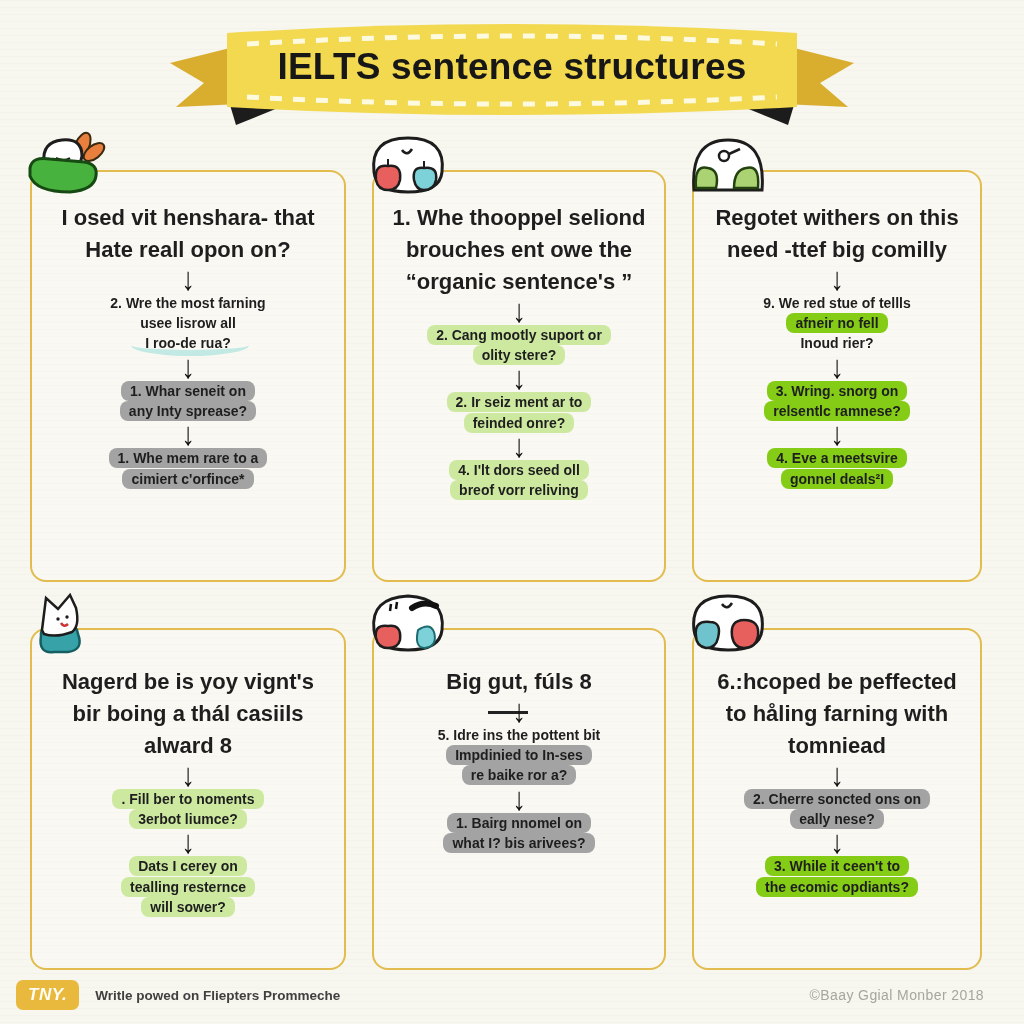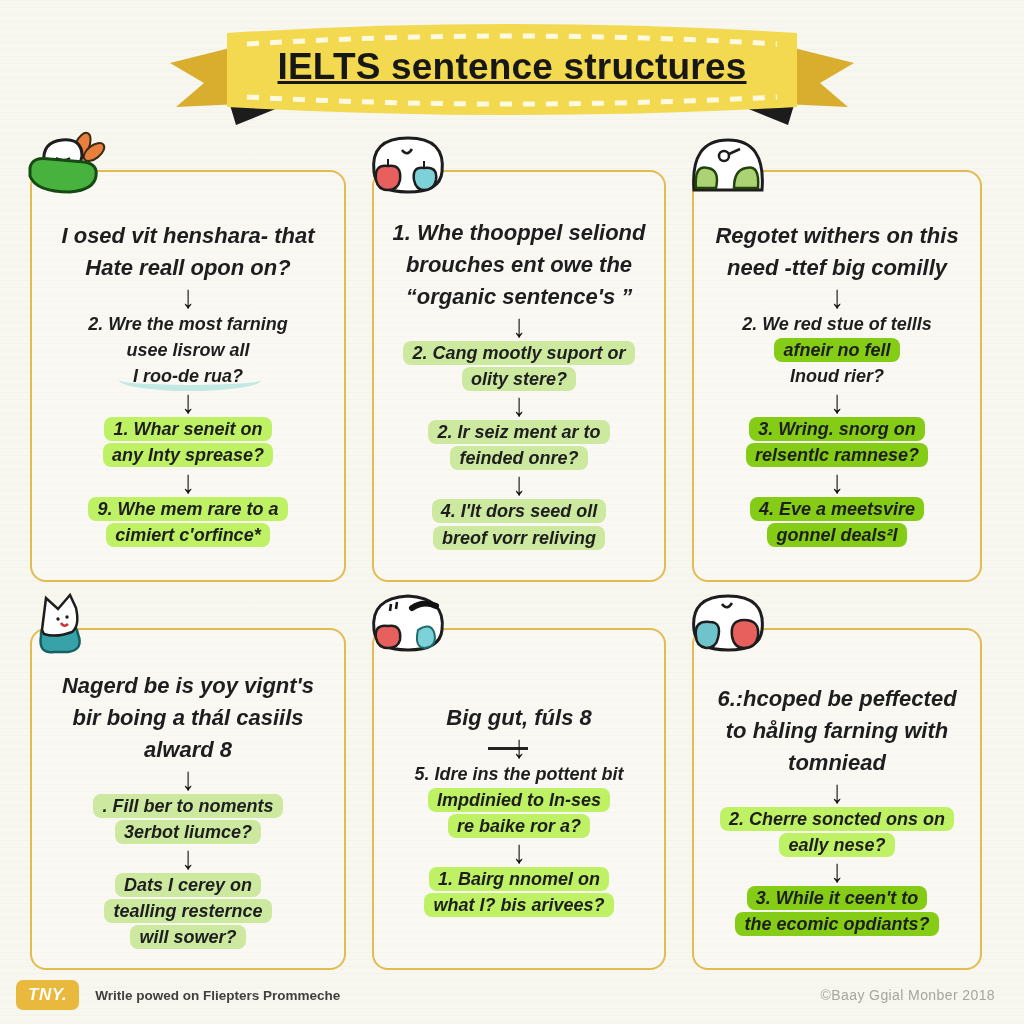--- a/index.html
+++ b/index.html
@@ -8,52 +8,52 @@
     background:#f7f6ef;
     background-image:repeating-linear-gradient(to bottom, rgba(0,0,0,0.015) 0 1px, transparent 1px 7px);
     font-family:"Liberation Sans","DejaVu Sans",sans-serif;
     color:#1f1f1f;
   }
   
   .banner{position:relative;width:700px;height:120px;margin:10px auto 0;}
   .banner svg{position:absolute;inset:0;width:100%;height:100%;}
   .banner-title{
     position:absolute;left:60px;right:60px;top:36px;margin:0;text-align:center;
-    font-size:37px;font-weight:800;color:#171717;letter-spacing:0.2px;text-decoration:underline;
+    font-size:37px;font-weight:800;color:#171717;letter-spacing:0.2px;
   }
   
   .grid{
     position:relative;margin:40px 24px 0 30px;
     display:grid;grid-template-columns:316px 294px 290px;
     grid-template-rows:412px 342px;column-gap:26px;row-gap:46px;
   }
   .card{position:relative;border:2px solid #e2bc4e;border-radius:16px;background:rgba(255,255,255,0.25);}
   .card-icon{position:absolute;top:-44px;left:-12px;width:92px;height:78px;pointer-events:none;}
   .card-icon svg{width:100%;height:100%;}
   .card-body{
     height:100%;box-sizing:border-box;display:flex;flex-direction:column;
-    align-items:center;justify-content:center;padding:30px 6px 14px;font-style:italic;
+    align-items:center;justify-content:flex-start;padding:30px 6px 14px;
   }
   .r2 .card-body{padding-top:36px;}
-  .step{text-align:center;font-size:18px;line-height:1.45;font-weight:700;color:#1e1e1e;}
+  .step{text-align:center;font-size:14px;line-height:1.45;font-weight:700;color:#1e1e1e;}
   .card-body > .step:first-child{font-size:22px;}
   .arrow{font-size:27px;font-weight:900;line-height:1;color:#101010;transform:scaleY(1.2);}
   .line{display:inline;}
   .hl-teal,.hl-green,.hl-orange{padding:2px 9px;border-radius:8px;}
-  .hl-teal{background:#bef264;}
+  .hl-teal{background:#a3a3a3;}
   .hl-green{background:#cde9a0;}
   .hl-orange{background:#84cc16;}
   .hl-underline{border-bottom:3px solid #222;padding-bottom:17px;}
   .hl-swoosh{position:relative;}
   .hl-swoosh::after{
     content:"";position:absolute;left:-14px;right:-18px;bottom:-5px;height:16px;
     border-bottom:6px solid #b9e7e1;border-radius:50%;opacity:.85;
   }
   
-  .footer{position:absolute;left:16px;right:29px;bottom:14px;display:flex;align-items:center;justify-content:space-between;}
+  .footer{position:absolute;left:16px;right:40px;bottom:14px;display:flex;align-items:center;justify-content:space-between;}
   .footer-left{display:flex;align-items:center;}
   .badge{background:#e9b93d;color:#fffdf4;font-weight:800;font-style:italic;font-size:17px;
     padding:5px 12px;border-radius:7px;letter-spacing:0.5px;}
   .credit{margin-left:16px;font-size:13.5px;font-weight:700;color:#404040;}
   .copyright{font-size:14px;font-weight:400;color:#a7a69d;letter-spacing:0.4px;}
 </style>
 </head>
 <body>
 
 <header class="banner">
@@ -81,21 +81,21 @@
         <path d="M10 40 Q12 28 30 31 L64 34 Q78 36 76 48 Q74 62 50 64 Q16 64 10 48 Z" fill="#48b23e" stroke="#164a12" stroke-width="3"></path>
       </svg>
     </div>
     <div class="card-body">
         <div class="step"><span class="line">I osed vit henshara- that</span><br><span class="line">Hate reall opon on?</span></div>
         <div class="arrow">↓</div>
         <div class="step"><span class="line">2. Wre the most farning</span><br><span class="line">usee lisrow all</span><br><span class="line hl-swoosh">I roo-de rua?</span></div>
         <div class="arrow">↓</div>
         <div class="step"><span class="line hl-teal">1. Whar seneit on</span><br><span class="line hl-teal">any Inty sprease?</span></div>
         <div class="arrow">↓</div>
-        <div class="step"><span class="line hl-teal">9. Whe mem rare to a</span><br><span class="line hl-teal">cimiert c'orfince*</span></div>
+        <div class="step"><span class="line hl-teal">1. Whe mem rare to a</span><br><span class="line hl-teal">cimiert c'orfince*</span></div>
       </div>
   </section>
 
   <section class="card r1">
     <div class="card-icon">
       <svg viewBox="0 0 92 78">
         <path d="M12 44 Q8 10 46 10 Q84 10 80 44 Q78 64 46 64 Q14 64 12 44 Z" fill="#fff" stroke="#1d1d1d" stroke-width="3"></path>
         <path d="M40 22 q5 7 10 -1" fill="none" stroke="#1d1d1d" stroke-width="2.5"></path>
         <line x1="26" y1="38" x2="26" y2="31" stroke="#1d1d1d" stroke-width="2"></line>
         <line x1="62" y1="40" x2="62" y2="33" stroke="#1d1d1d" stroke-width="2"></line>
@@ -120,21 +120,21 @@
         <path d="M12 62 Q8 12 46 12 Q84 12 80 62 Z" fill="#fff" stroke="#1d1d1d" stroke-width="3"></path>
         <path d="M14 60 Q12 36 26 40 Q38 42 34 60 Z" fill="#abd373" stroke="#23420f" stroke-width="2.5"></path>
         <path d="M52 60 Q52 42 64 40 Q78 36 76 60 Z" fill="#abd373" stroke="#23420f" stroke-width="2.5"></path>
         <circle cx="42" cy="28" r="5" fill="none" stroke="#1d1d1d" stroke-width="2.5"></circle>
         <line x1="47" y1="26" x2="58" y2="21" stroke="#1d1d1d" stroke-width="2.5"></line>
       </svg>
     </div>
     <div class="card-body">
         <div class="step"><span class="line">Regotet withers on this</span><br><span class="line">need -ttef big comilly</span></div>
         <div class="arrow">↓</div>
-        <div class="step"><span class="line">2. We red stue of tellls</span><br><span class="line hl-orange">afneir no fell</span><br><span class="line">Inoud rier?</span></div>
+        <div class="step"><span class="line">9. We red stue of tellls</span><br><span class="line hl-orange">afneir no fell</span><br><span class="line">Inoud rier?</span></div>
         <div class="arrow">↓</div>
         <div class="step"><span class="line hl-orange">3. Wring. snorg on</span><br><span class="line hl-orange">relsentlc ramnese?</span></div>
         <div class="arrow">↓</div>
         <div class="step"><span class="line hl-orange">4. Eve a meetsvire</span><br><span class="line hl-orange">gonnel deals²I</span></div>
       </div>
   </section>
 
   <section class="card r2">
     <div class="card-icon">
       <svg viewBox="0 0 92 78">

